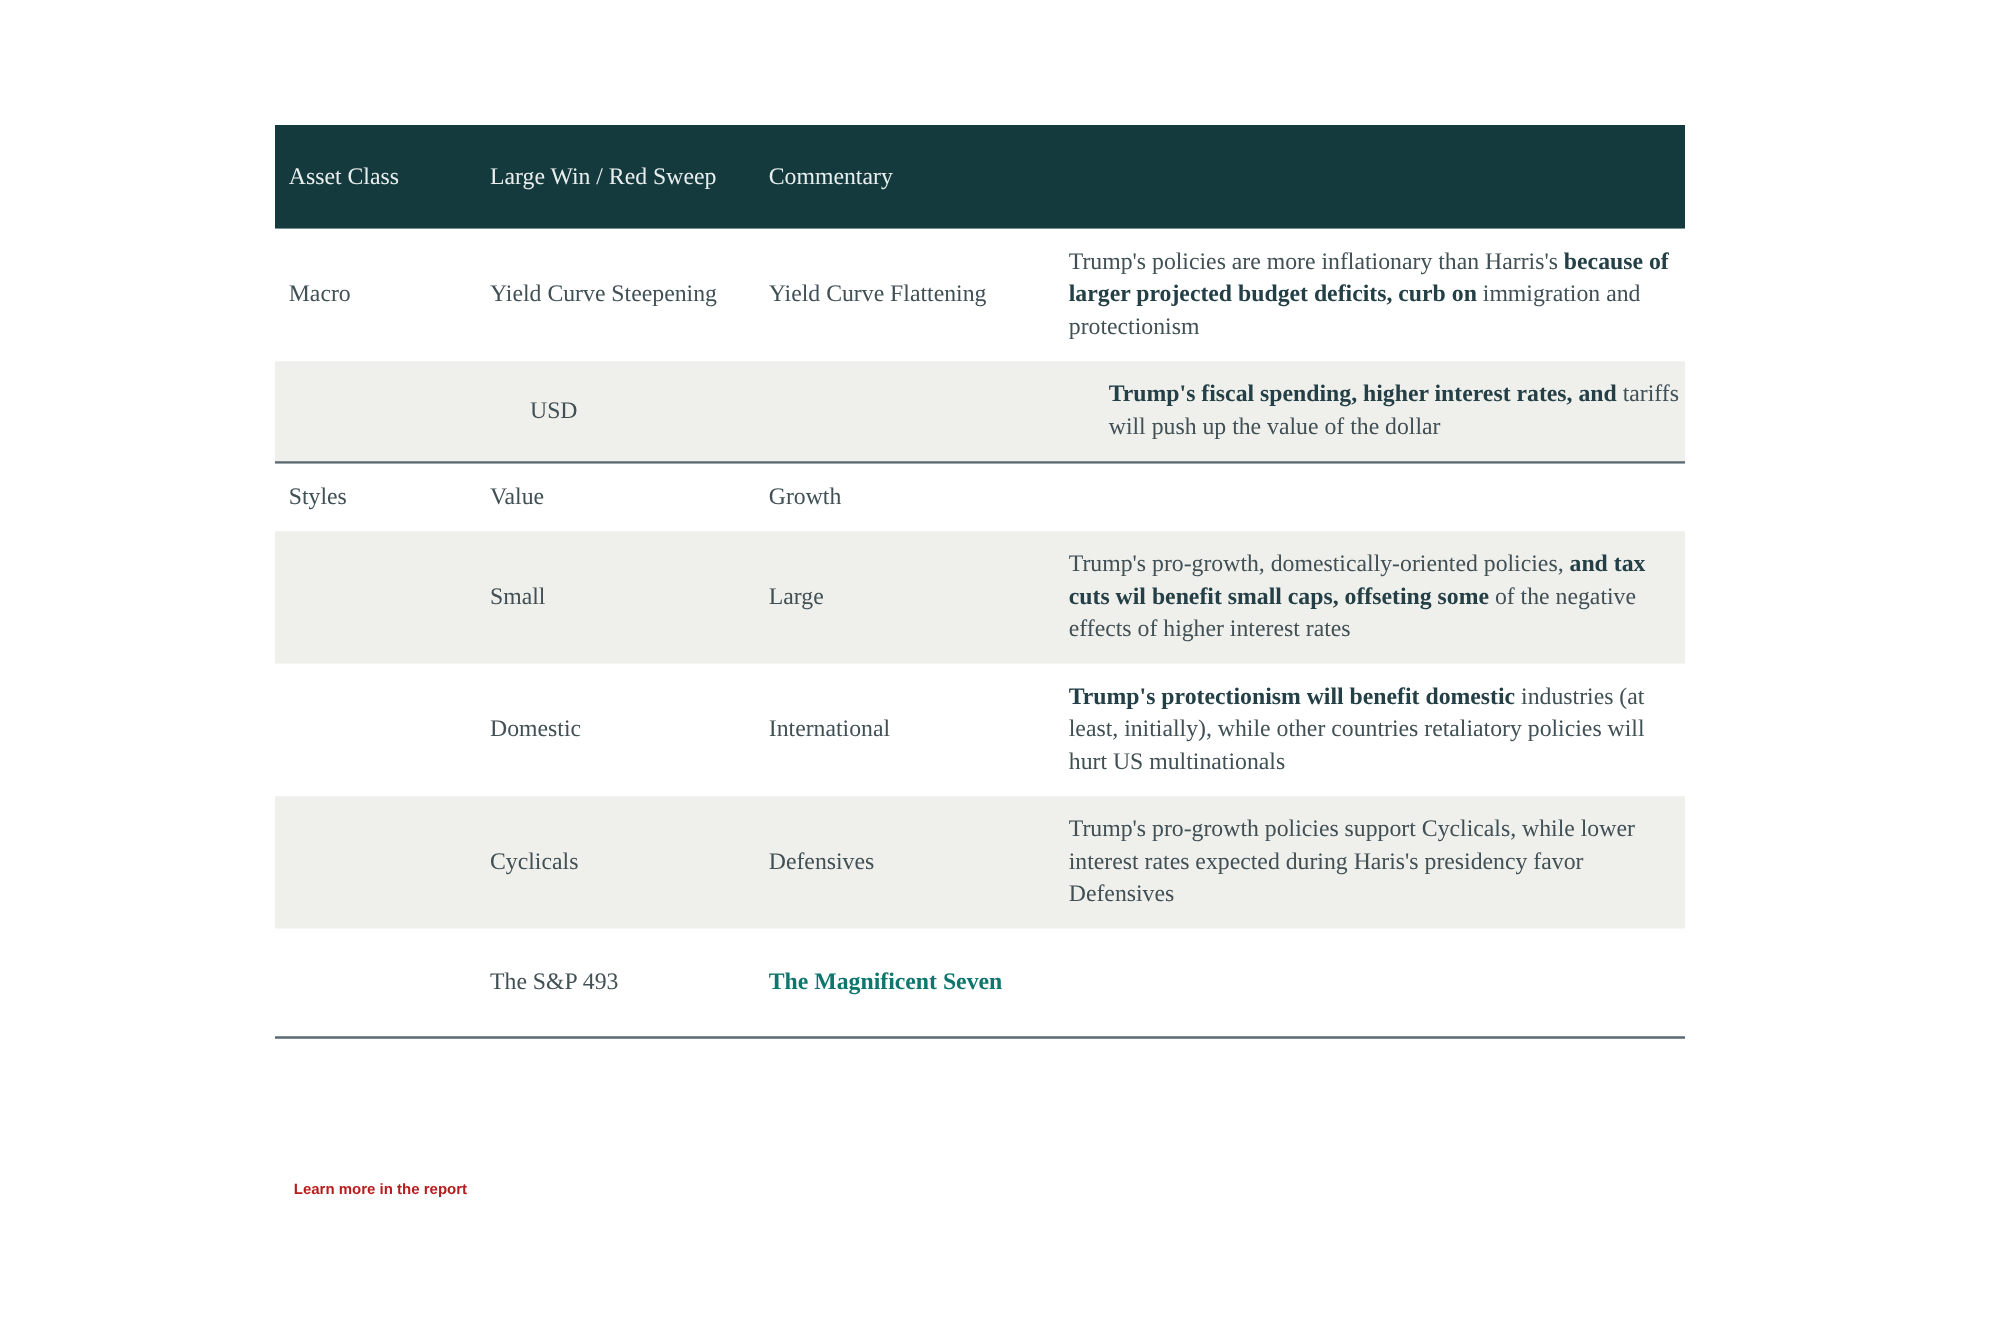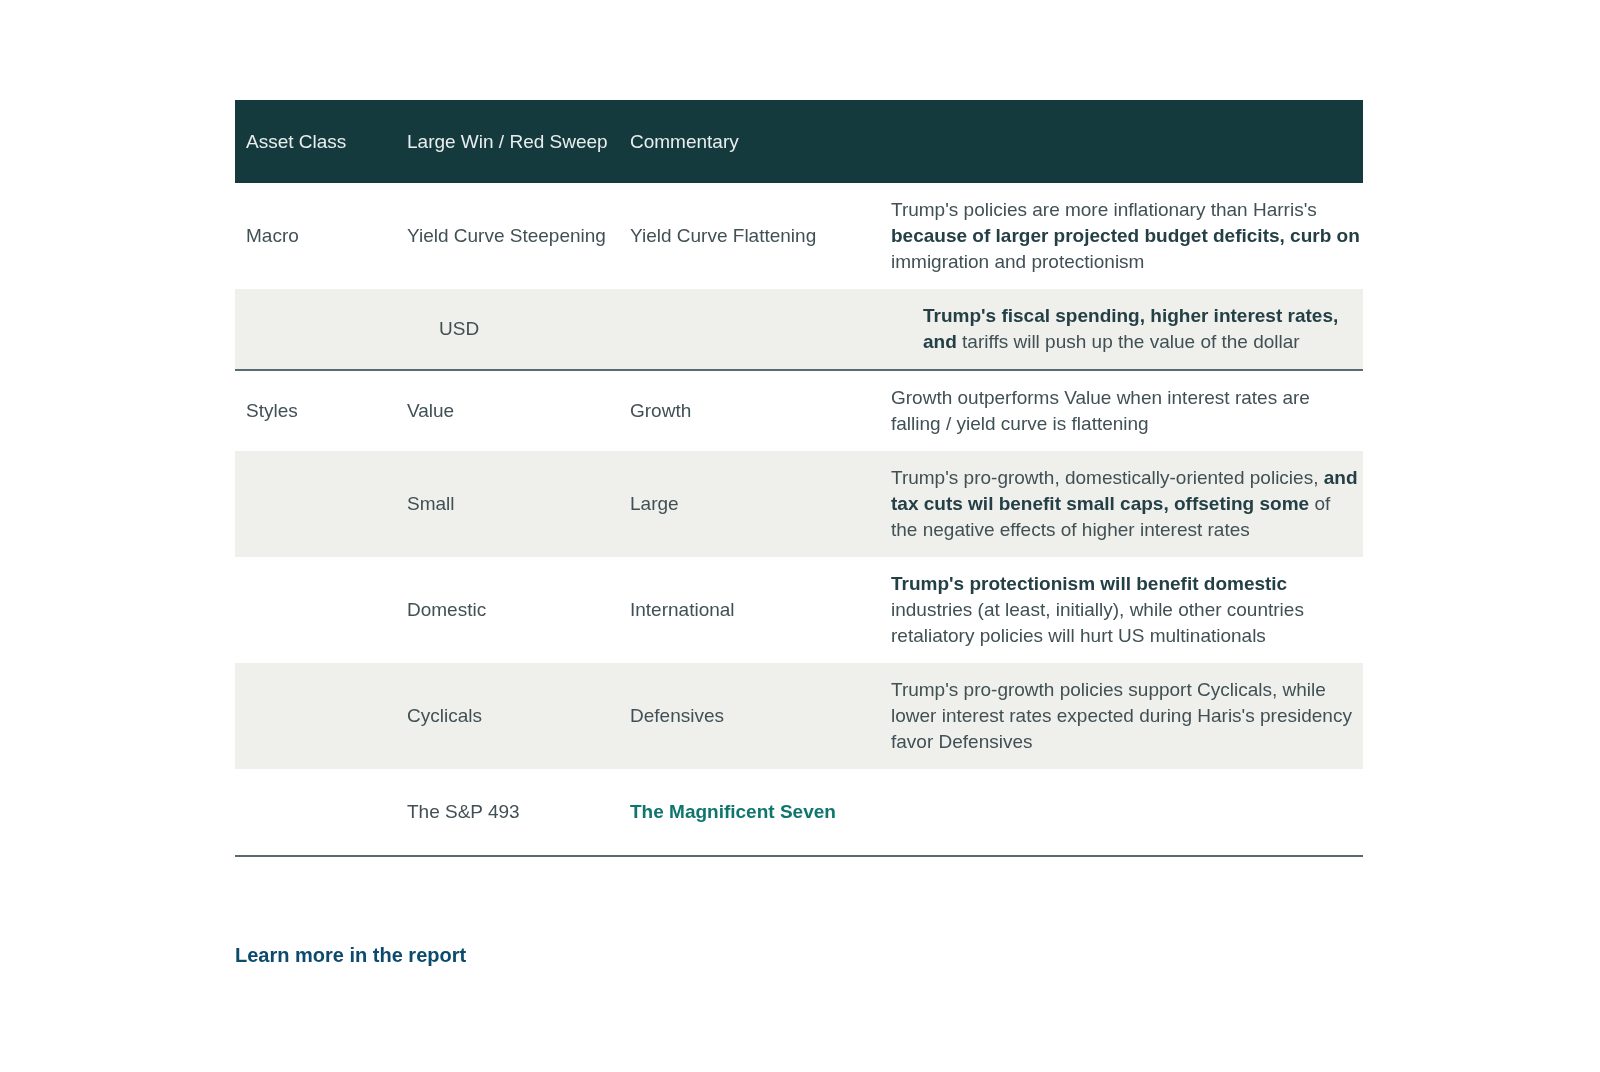--- a/index.html
+++ b/index.html
@@ -8,22 +8,23 @@
     background: #ffffff;
     font-family: "Liberation Sans", sans-serif;
     overflow: hidden;
   }
   .canvas {
     position: relative;
     width: 1600px; height: 1072px;
   }
   .table-wrap {
     position: absolute;
-    left: 235px; top: 100px;
+    left: 220px; top: 100px;
     width: 1128px;
+    font-family: Liberation Serif, serif;
   }
   .thead {
     display: grid;
     grid-template-columns: 164px 223px 240px 1fr;
     background: #153a3e;
     color: #e8eeed;
     min-height: 83px;
     align-items: center;
     font-size: 19px;
     line-height: 26px;
@@ -38,29 +39,29 @@
     color: #415055;
     font-size: 19px;
     line-height: 26px;
     padding: 14px 0;
   }
   .trow.shaded { background: #efefec; }
   .trow.group-end { border-bottom: 2px solid #5a6a72; padding-left: 32px; }
   .trow.tall { padding: 30px 0; }
   .cell { padding: 0 14px 0 8px; align-self: center; }
   .cell.c0 { padding-left: 11px; }
-  .cell.c3 { padding-right: 2px; margin-left: 21px; }
+  .cell.c3 { padding-right: 2px; }
   .cell.semibold { font-weight: bold; color: #0f766e; }
   .seg-bold { font-weight: bold; color: #244046; }
   .footer-link {
     position: absolute;
     left: 235px; top: 944px;
-    font-size: 20px;
+    font-size: 12px;
     font-weight: bold;
-    color: #0c4a6e;
+    color: #b91c1c;
     text-decoration: none;
     cursor: pointer;
   }
 </style>
 </head>
 <body>
 
 <div class="canvas">
   <div class="table-wrap">
 
@@ -81,21 +82,20 @@
       <div class="cell c0"></div>
       <div class="cell">USD</div>
       <div class="cell"></div>
       <div class="cell c3"><span class="seg-bold">Trump's fiscal spending, higher interest rates, and</span><span> tariffs will push up the value of the dollar</span></div>
     </div>
 
     <div class="trow">
       <div class="cell c0">Styles</div>
       <div class="cell">Value</div>
       <div class="cell">Growth</div>
-      <div class="cell c3"><span>Growth outperforms Value when interest rates are falling / yield curve is flattening</span></div>
     </div>
 
     <div class="trow shaded">
       <div class="cell c0"></div>
       <div class="cell">Small</div>
       <div class="cell">Large</div>
       <div class="cell c3"><span>Trump's pro-growth, domestically-oriented policies, </span><span class="seg-bold">and tax cuts wil benefit small caps, offseting some</span><span> of the negative effects of higher interest rates</span></div>
     </div>
 
     <div class="trow">

